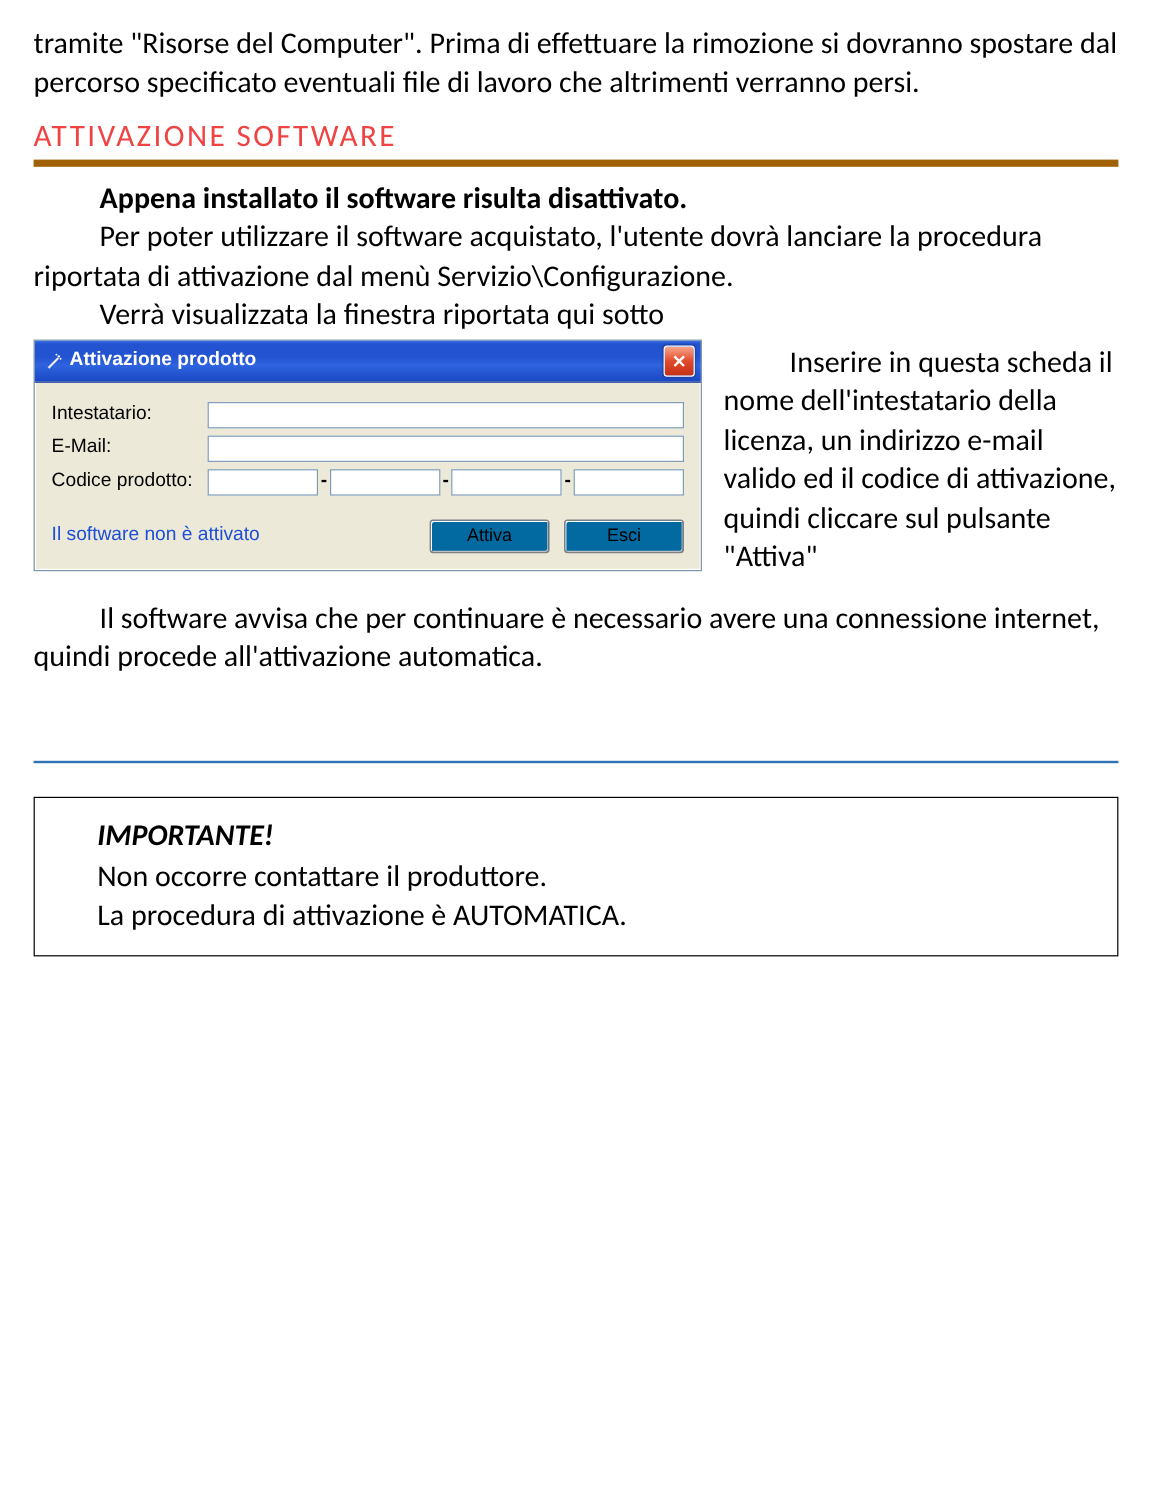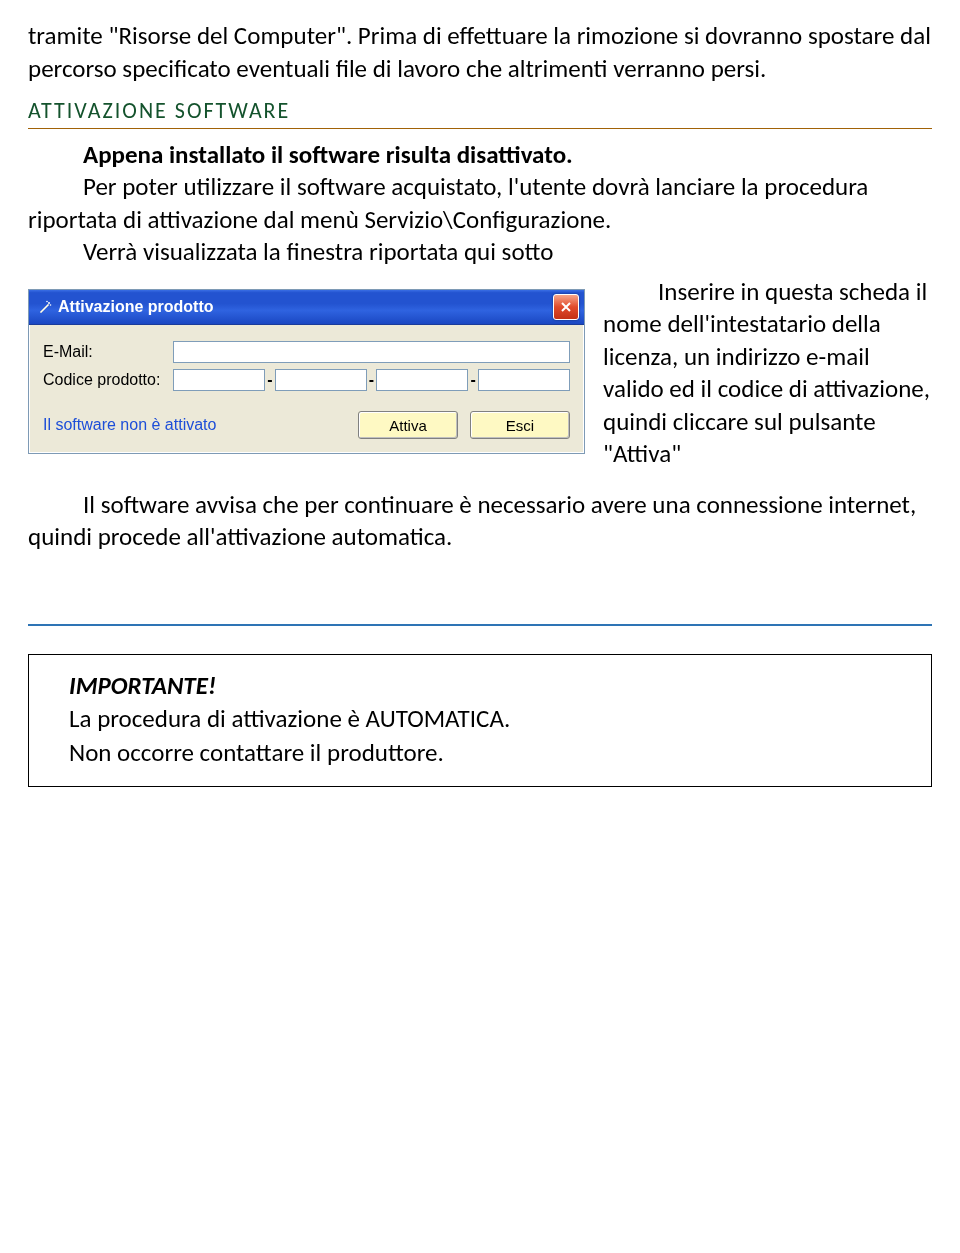--- a/index.html
+++ b/index.html
@@ -9,34 +9,34 @@
     margin: 0;
     padding: 20px 28px;
     width: 960px;
     box-sizing: border-box;
     line-height: 1.3;
   }
   .para {
     margin: 0 0 12px 0;
   }
   .section-heading {
-    color: #14532d;
-    font-size: 22px;
+    color: #ef4444;
+    font-size: 26px;
     letter-spacing: 2px;
-    border-bottom: 1px solid #a16207;
+    border-bottom: 6px solid #a16207;
     padding-bottom: 2px;
     margin: 8px 0 10px 0;
   }
   .indent {
     text-indent: 55px;
     font-weight: bold;
   }
   .dialog-wrap {
     display: flex;
-    align-items: center;
+    align-items: flex-start;
     gap: 18px;
     margin: 4px 0 18px 0;
   }
   .dialog {
     width: 555px;
     background: #ece9d8;
     border: 1px solid #7e9ab5;
     box-shadow: 0 0 0 1px #ffffff inset;
     font-family: Tahoma, sans-serif;
     font-size: 16px;
@@ -131,42 +131,42 @@
     font-size: 16px;
   }
   .btns {
     margin-left: auto;
     display: flex;
     gap: 12px;
   }
   .winbtn {
     width: 100px;
     height: 28px;
-    background: #fef9c3;
+    background: #0369a1;
     border: 1px solid #808080;
     border-radius: 3px;
     box-shadow: inset 1px 1px 0 #fff, inset -1px -1px 0 #c0c0c0;
     font-family: Tahoma, sans-serif;
     font-size: 15px;
     cursor: pointer;
   }
   .side-text {
     flex: 1;
     font-size: 25px;
     line-height: 1.3;
     padding-top: 3px;
   }
   .hr-thick {
     border: none;
     border-top: 2px solid #2e74b5;
     margin: 70px 0 28px 0;
   }
   .note-box {
     border: 1px solid #000;
-    padding: 14px 16px 16px 0;
+    padding: 14px 16px 16px 12px;
   }
   .note-box p {
     margin: 0;
     line-height: 1.35;
   }
   .note-box .ititle {
     font-style: italic;
     font-weight: bold;
   }
   .note-box .bold {
@@ -202,20 +202,24 @@
       </span>
       <span>Attivazione prodotto</span>
       <div class="close-btn">
         <svg width="10" height="10" viewBox="0 0 10 10">
             <path d="M1 1 L9 9 M9 1 L1 9" stroke="#fff" stroke-width="2"></path>
           </svg>
       </div>
     </div>
     <div class="dialog-body">
       <div class="form-row">
+        <div class="lbl">Intestatario:</div>
+        <input type="text" style="">
+      </div>
+      <div class="form-row">
         <div class="lbl">E-Mail:</div>
         <input type="text" style="">
       </div>
       <div class="form-row">
         <div class="lbl">Codice prodotto:</div>
         <div class="code-group">
           <input class="seg" type="text" style="">
             <span class="dash">-</span>
           <input class="seg" type="text" style="">
             <span class="dash">-</span>
@@ -237,15 +241,15 @@
     <span style="display:block;text-indent:55px">Inserire in questa scheda il nome dell'intestatario della licenza, un indirizzo e-mail valido ed il codice di attivazione, quindi cliccare sul pulsante "Attiva"</span>
   </div>
 </div>
 
 <p class="para" style="text-indent:55px">Il software avvisa che per continuare è necessario avere una connessione internet, quindi procede all'attivazione automatica.</p>
 
 <hr class="hr-thick">
 
 <div class="note-box">
   <p style="text-indent:40px"><span class="ititle">IMPORTANTE!</span></p>
+  <p style="text-indent:40px">Non occorre contattare il produttore.</p>
   <p style="text-indent:40px">La procedura di attivazione è AUTOMATICA.</p>
-  <p style="text-indent:40px">Non occorre contattare il produttore.</p>
 </div>
 
 </body></html>

